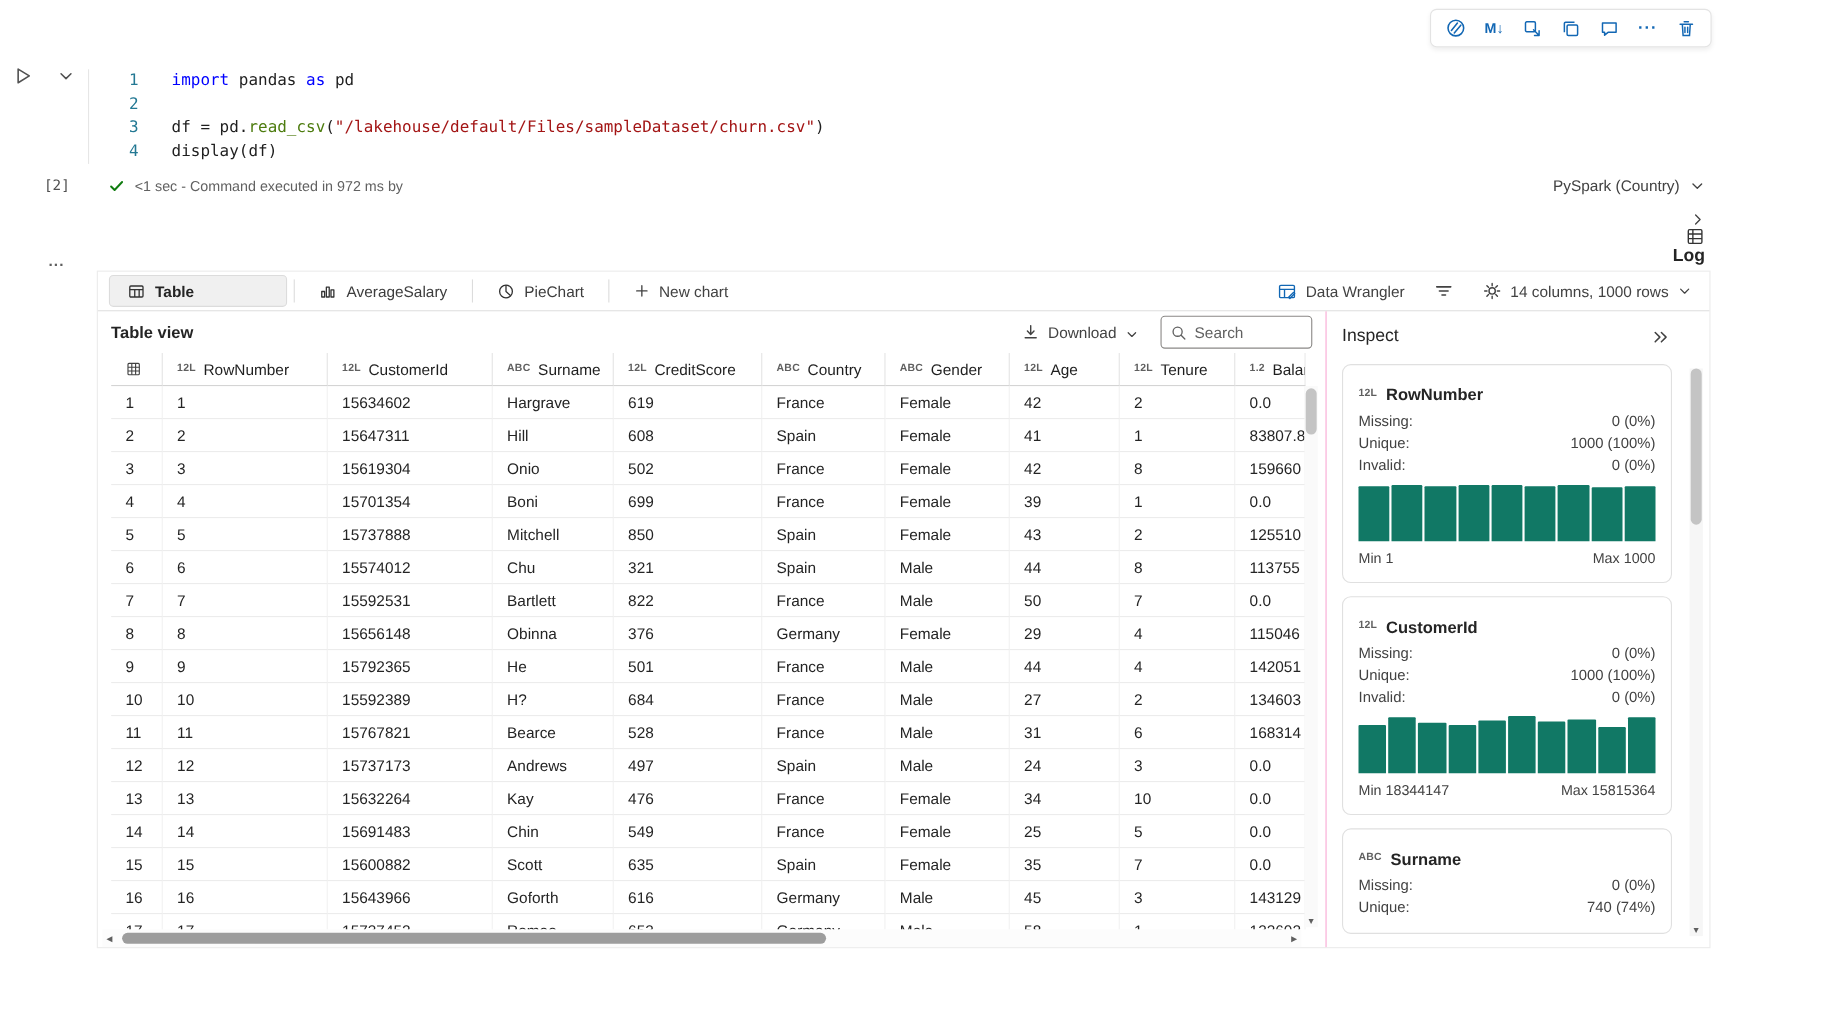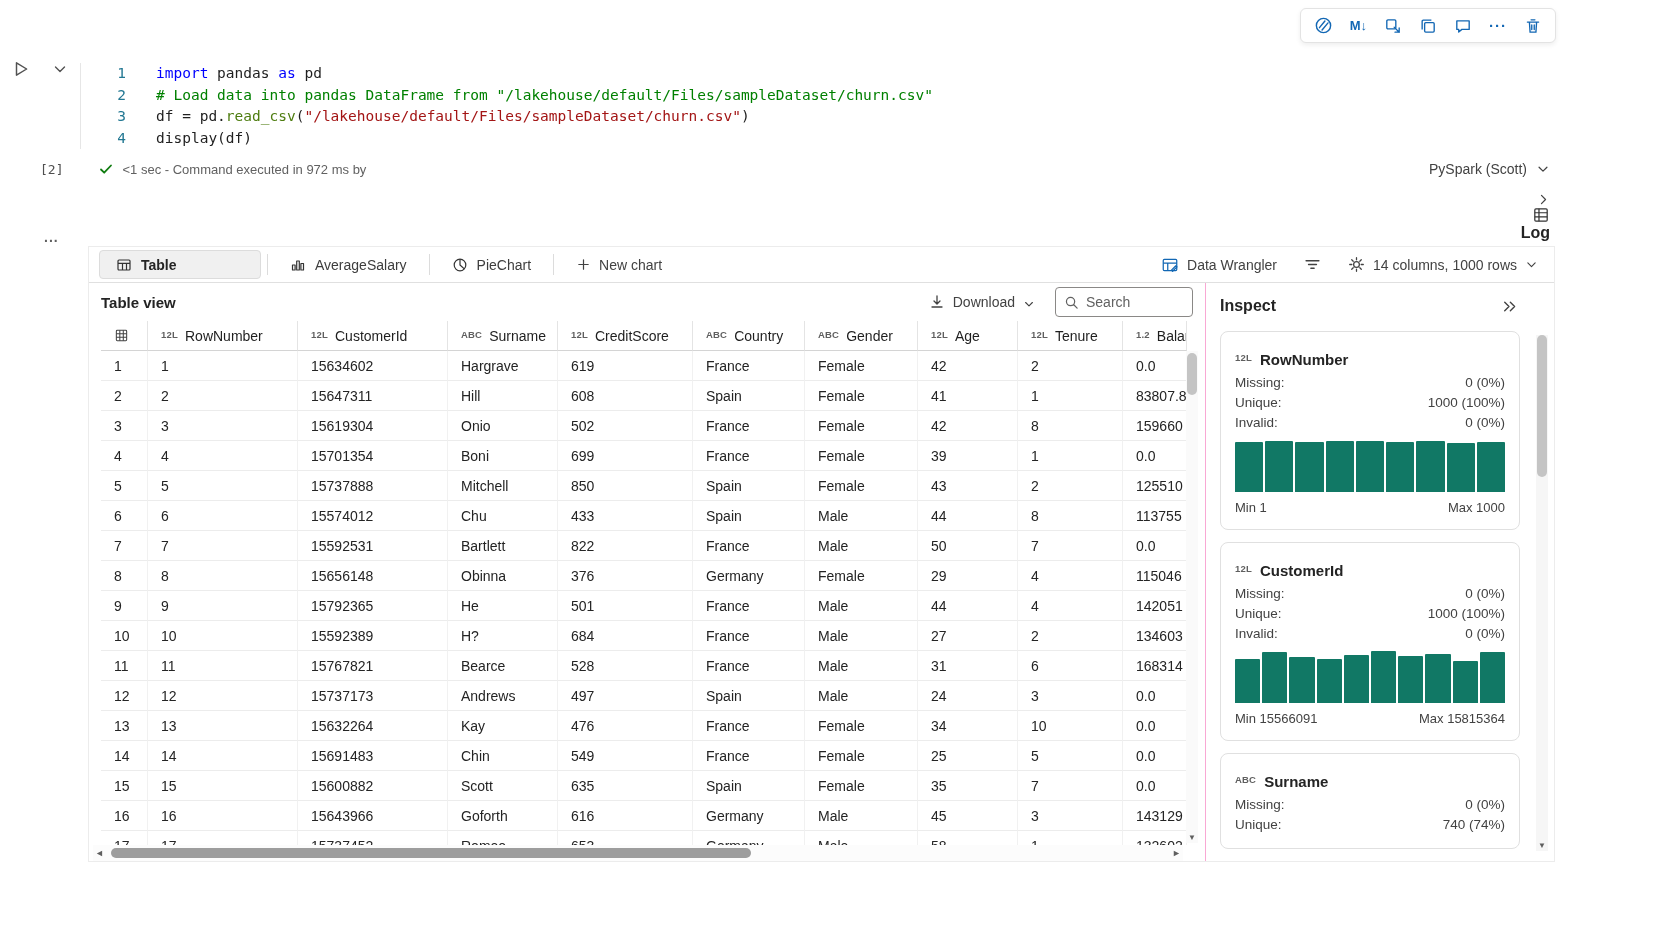--- a/index.html
+++ b/index.html
@@ -92,21 +92,21 @@
   .vthumb { position:absolute; top:2px; left:1px; width:10px; height:42px; background:#c4c4c4; border-radius:5px; }
   .varrow { position:absolute; bottom:1px; left:0; width:12px; text-align:center; font-size:8px; color:#5f5f5f; }
   .hscroll { position:absolute; left:4px; right:22px; bottom:0; height:16px; background:#fcfcfc; }
   .hthumb { position:absolute; left:18px; top:3px; width:640px; height:10px; background:#9d9d9d; border-radius:5px; }
   .harrow { position:absolute; top:3px; font-size:9px; color:#5f5f5f; }
   .harrow.l { left:2px; } .harrow.r { right:2px; }
 
   
   .inspect { flex:1; position:relative; overflow:hidden; padding:14px 36px 0 14px; }
   .inspect-head { display:flex; align-items:center; }
-  .inspect-title { font-size:16px; font-weight:700; color:#242424; }
+  .inspect-title { font-size:16px; font-weight:400; color:#242424; }
   .collapse { margin-left:auto; color:#424242; cursor:pointer; display:flex; }
   .cards { margin-top:16px; width:300px; }
   .card { border:1px solid #e0e0e0; border-radius:8px; padding:14px; margin-bottom:12px; background:#fff; }
   .card-head { display:flex; align-items:center; gap:8px; height:26px; }
   .card-name { font-size:15px; font-weight:700; color:#242424; }
   .stat { display:flex; height:20px; align-items:center; font-size:13.5px; color:#424242; }
   .stat-value { margin-left:auto; }
   .hist { margin:8px 0; height:52px; display:flex; align-items:flex-end; gap:2px; }
   .bar { flex:1; background:var(--hist,#117865); border-radius:1px 1px 0 0; }
   .minmax { display:flex; font-size:13px; color:#424242; margin-top:4px; }
@@ -160,36 +160,36 @@
   <span>
     <svg width="16" height="16" viewBox="0 0 16 16" fill="none" stroke="currentColor" stroke-width="1.4" stroke-linecap="round" stroke-linejoin="round">
         <path d="M3.5 6l4.5 4.5L12.5 6"></path>
       </svg>
   </span>
 </div>
 
 <div class="code-area">
   <div>
       <div class="code-line"><span class="ln">1</span><span class="code-text"><span class="tok-kw">import</span><span class="tok-pl"> pandas </span><span class="tok-kw">as</span><span class="tok-pl"> pd</span></span></div>
-      <div class="code-line"><span class="ln">2</span><span class="code-text"><span class="tok-cm"># Load data into pandas DataFrame from "/lakehouse/default/Files/sampleDataset/churn.csv"</span></span></div>
+      <div class="code-line"><span class="ln">2</span></div>
       <div class="code-line"><span class="ln">3</span><span class="code-text"><span class="tok-pl">df = pd.</span><span class="tok-fn">read_csv</span><span class="tok-pl">(</span><span class="tok-st">"/lakehouse/default/Files/sampleDataset/churn.csv"</span><span class="tok-pl">)</span></span></div>
       <div class="code-line"><span class="ln">4</span><span class="code-text"><span class="tok-pl">display(df)</span></span></div>
     </div>
 </div>
 
 <div class="status-row">
   <span class="exec-count">[2]</span>
   <span class="check">
     <svg width="14" height="14" viewBox="0 0 14 14" fill="none" stroke="#107c10" stroke-width="1.8" stroke-linecap="round" stroke-linejoin="round">
         <path d="M2 7.5l3.2 3.2L12 3.5"></path>
       </svg>
   </span>
   <span class="status-text">&lt;1 sec - Command executed in 972 ms by</span>
   <span class="kernel">
-    <span>PySpark (Scott)</span>
+    <span>PySpark (Country)</span>
     <svg width="14" height="14" viewBox="0 0 16 16" fill="none" stroke="#424242" stroke-width="1.4" stroke-linecap="round" stroke-linejoin="round">
         <path d="M3.5 6l4.5 4.5L12.5 6"></path>
       </svg>
   </span>
 </div>
 
 <div class="log-row">
   <span class="log-chev">
     <svg width="13" height="13" viewBox="0 0 16 16" fill="none" stroke="currentColor" stroke-width="1.5" stroke-linecap="round" stroke-linejoin="round">
         <path d="M5.5 3l5 5-5 5"></path>
@@ -409,21 +409,21 @@
             <div class="g-cell c6">Female</div>
             <div class="g-cell c7">43</div>
             <div class="g-cell c8">2</div>
             <div class="g-cell c9">125510</div>
           </div>
           <div class="g-row">
             <div class="g-cell c0">6</div>
             <div class="g-cell c1">6</div>
             <div class="g-cell c2">15574012</div>
             <div class="g-cell c3">Chu</div>
-            <div class="g-cell c4">433</div>
+            <div class="g-cell c4">321</div>
             <div class="g-cell c5">Spain</div>
             <div class="g-cell c6">Male</div>
             <div class="g-cell c7">44</div>
             <div class="g-cell c8">8</div>
             <div class="g-cell c9">113755</div>
           </div>
           <div class="g-row">
             <div class="g-cell c0">7</div>
             <div class="g-cell c1">7</div>
             <div class="g-cell c2">15592531</div>
@@ -634,21 +634,21 @@
               <span class="bar" style="height:88%"></span>
               <span class="bar" style="height:85%"></span>
               <span class="bar" style="height:93%"></span>
               <span class="bar" style="height:100%"></span>
               <span class="bar" style="height:90%"></span>
               <span class="bar" style="height:95%"></span>
               <span class="bar" style="height:80%"></span>
               <span class="bar" style="height:99%"></span>
             </div>
             <div class="minmax">
-              <span>Min 15566091</span>
+              <span>Min 18344147</span>
               <span>Max 15815364</span>
             </div>
           </div>
           <div class="card">
             <div class="card-head">
               <span class="ctype">ABC</span>
               <span class="card-name">Surname</span>
             </div>
             <div class="stat">
               <span class="stat-label">Missing:</span>

